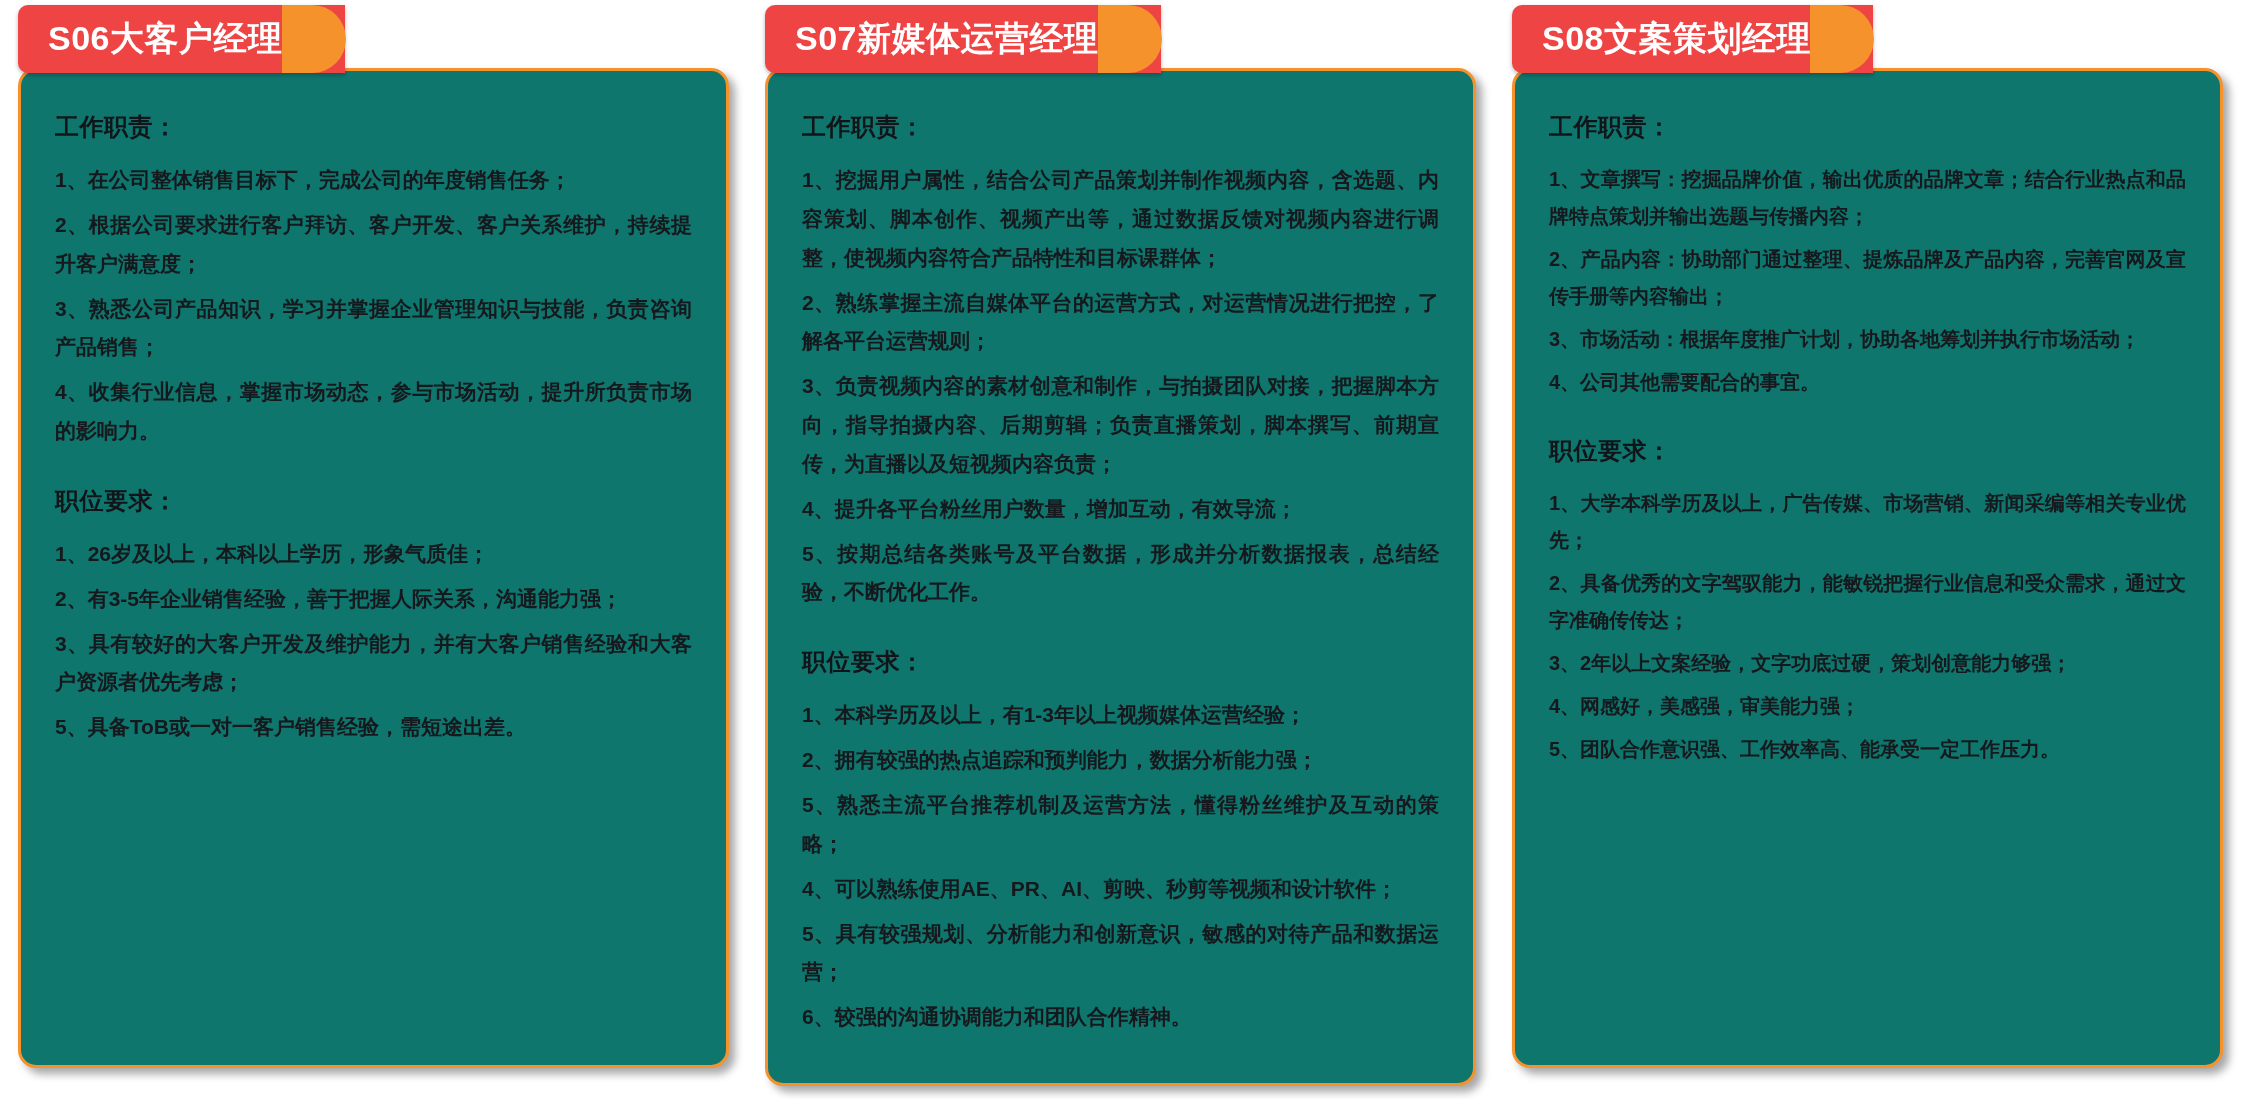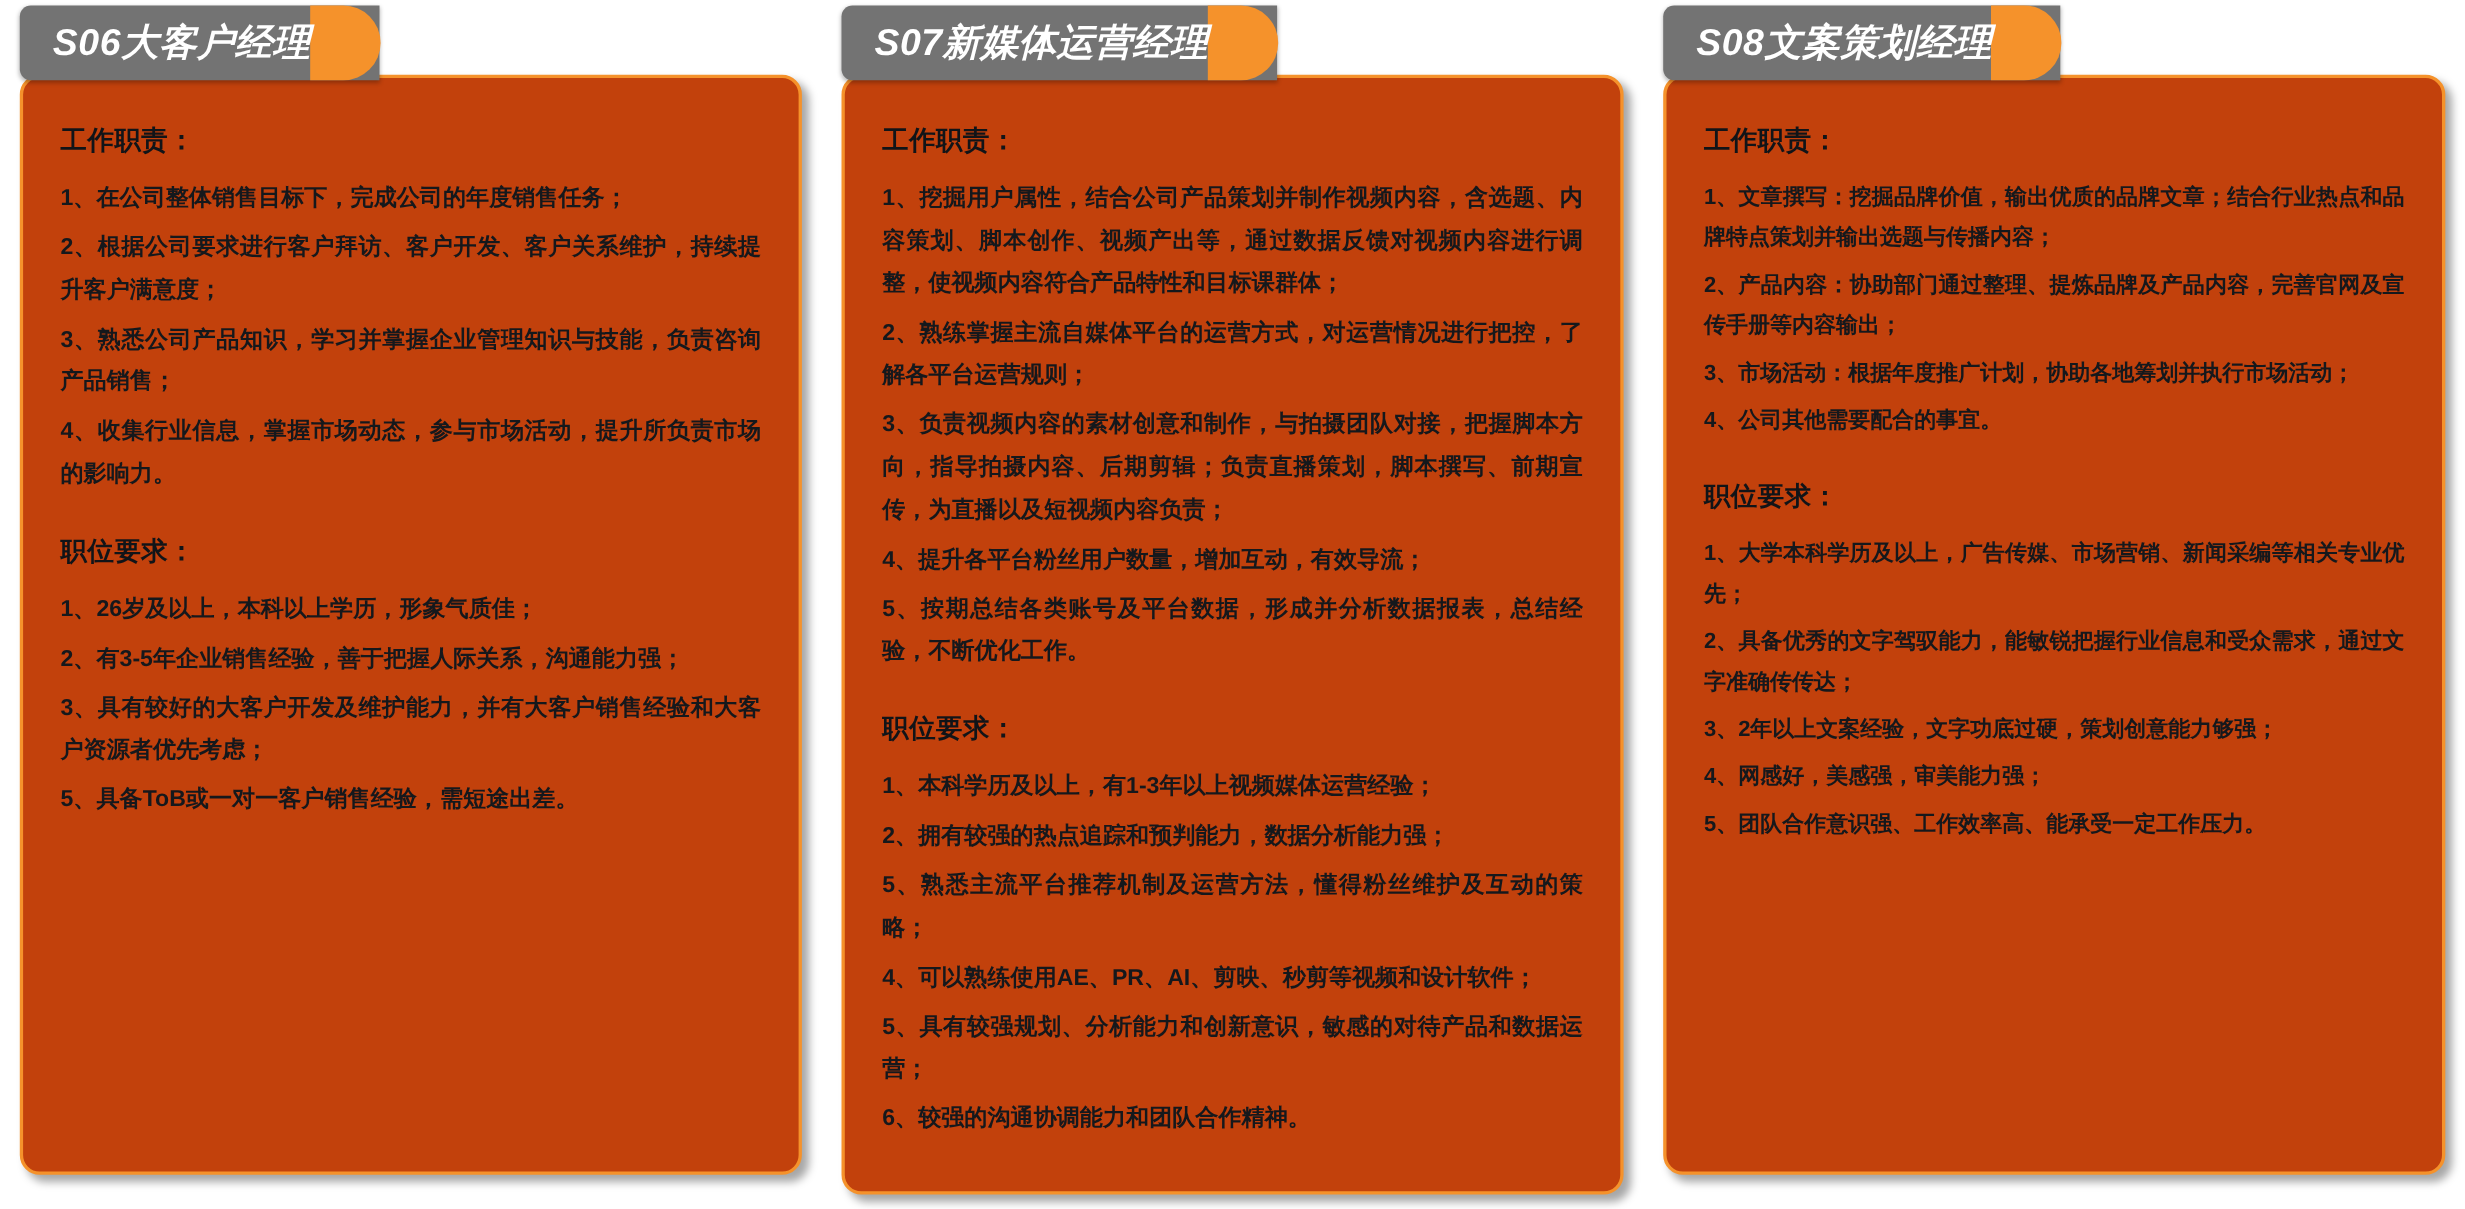--- a/index.html
+++ b/index.html
@@ -32,47 +32,46 @@
     display: flex;
     align-items: center;
     z-index: 3;
   }
   .ribbon {
     position: relative;
     display: inline-flex;
     align-items: center;
     height: 68px;
     padding: 0 62px 0 30px;
-    background: #737373;
+    background: #ef4444;
     color: #ffffff;
     font-size: 34px;
     font-weight: bold;
     letter-spacing: 0.5px;
     white-space: nowrap;
     border-radius: 10px 0 0 10px;
     box-shadow: 0 2px 4px rgba(0,0,0,0.28);
-    font-style: italic;
   }
   .ribbon::after {
     content: "";
     position: absolute;
     right: -1px;
     top: 0;
     width: 64px;
     height: 68px;
     background: #F5922B;
     border-radius: 0 34px 34px 0;
   }
   .ribbon-text { position: relative; z-index: 2; }
 
   
   .card-body {
     position: relative;
     margin-top: -10px;
-    background: #c2410c;
+    background: #0f766e;
     border: 3px solid #F5922B;
     border-radius: 18px;
     min-height: 1000px;
     padding: 40px 34px 30px 34px;
     box-shadow: 6px 6px 8px rgba(0,0,0,0.35);
   }
   .card-body::before {
     
     content: "";
     position: absolute;

